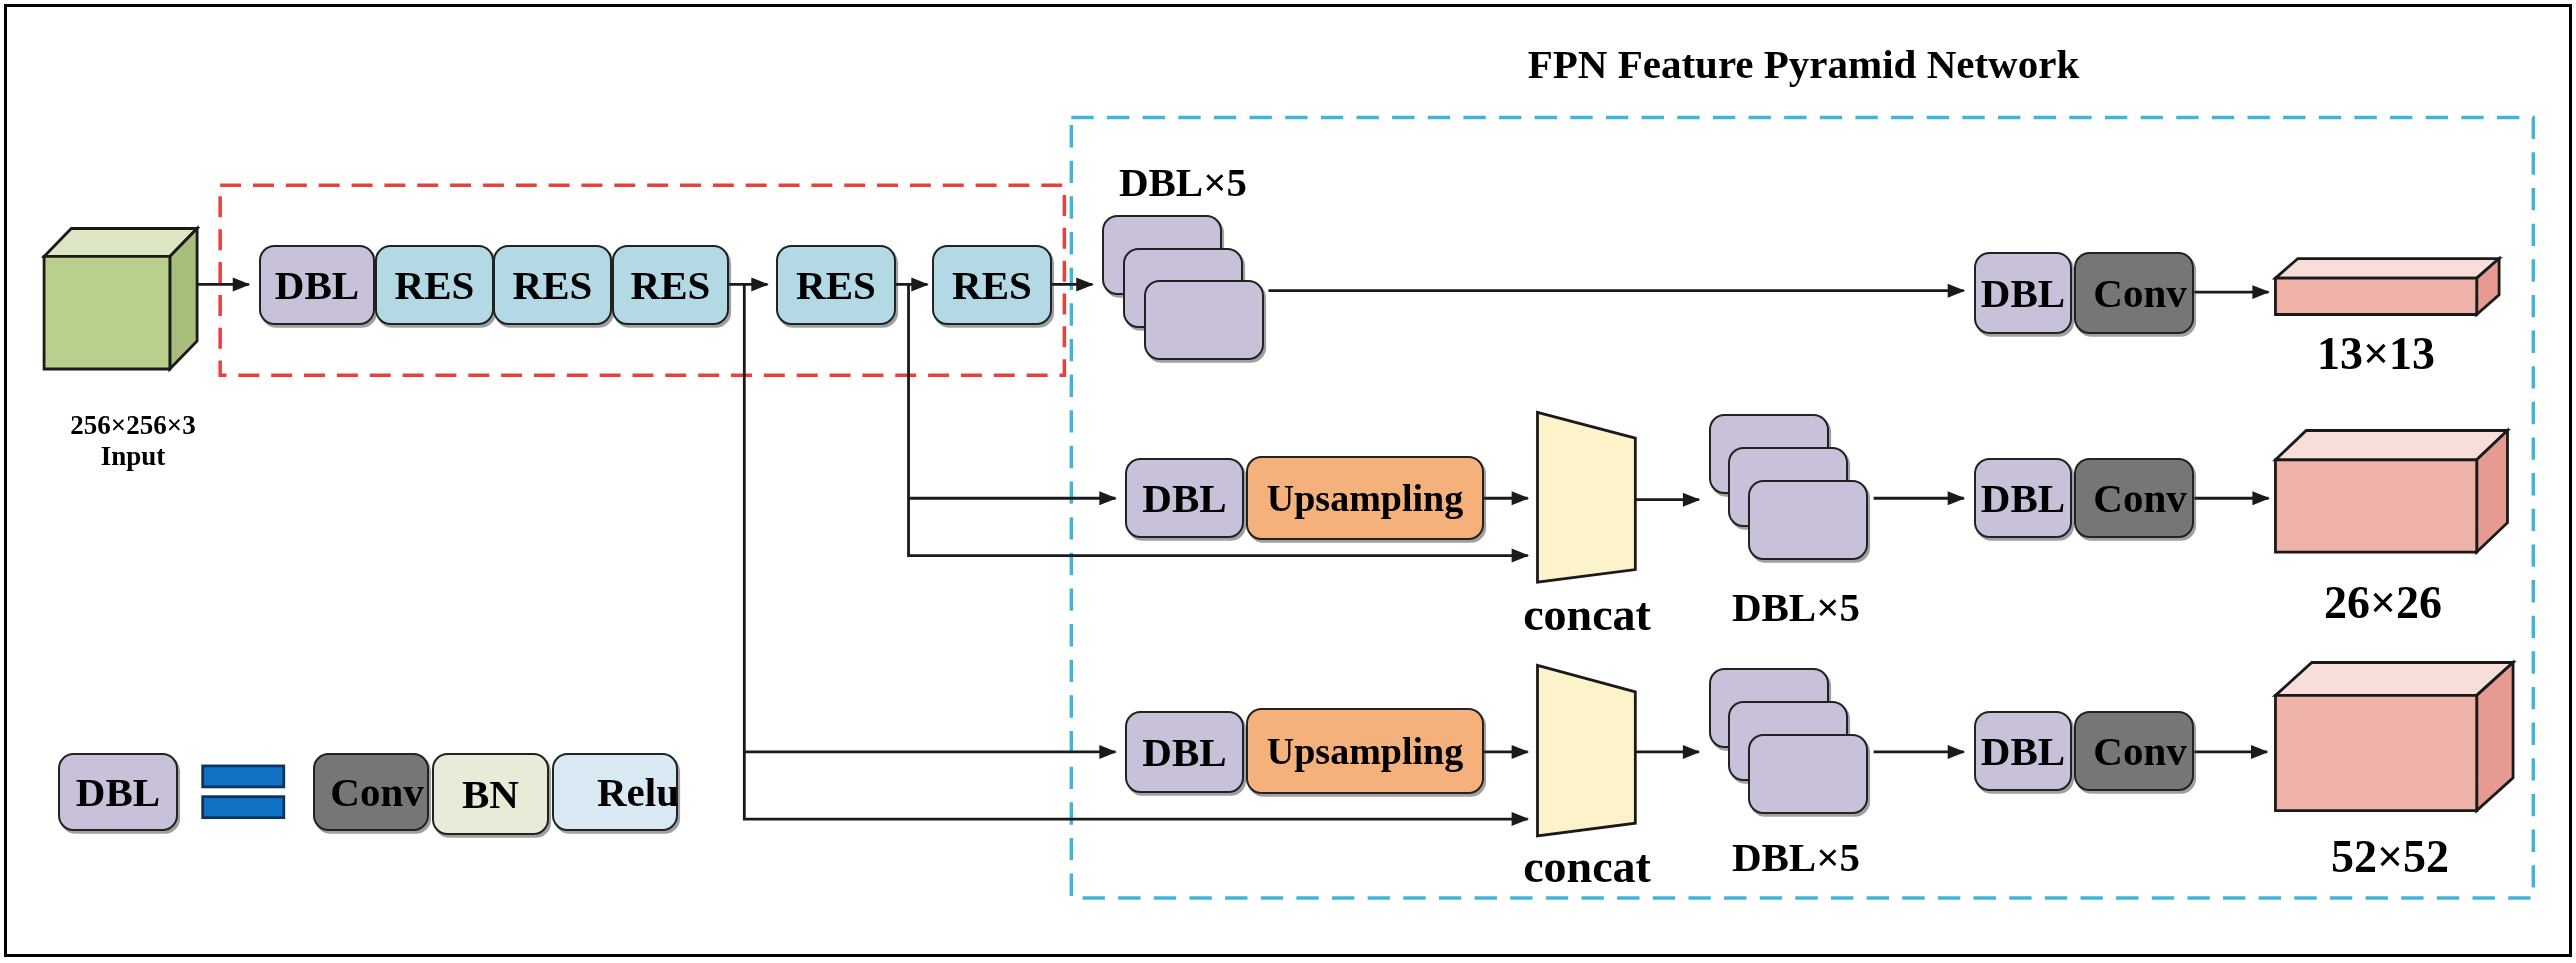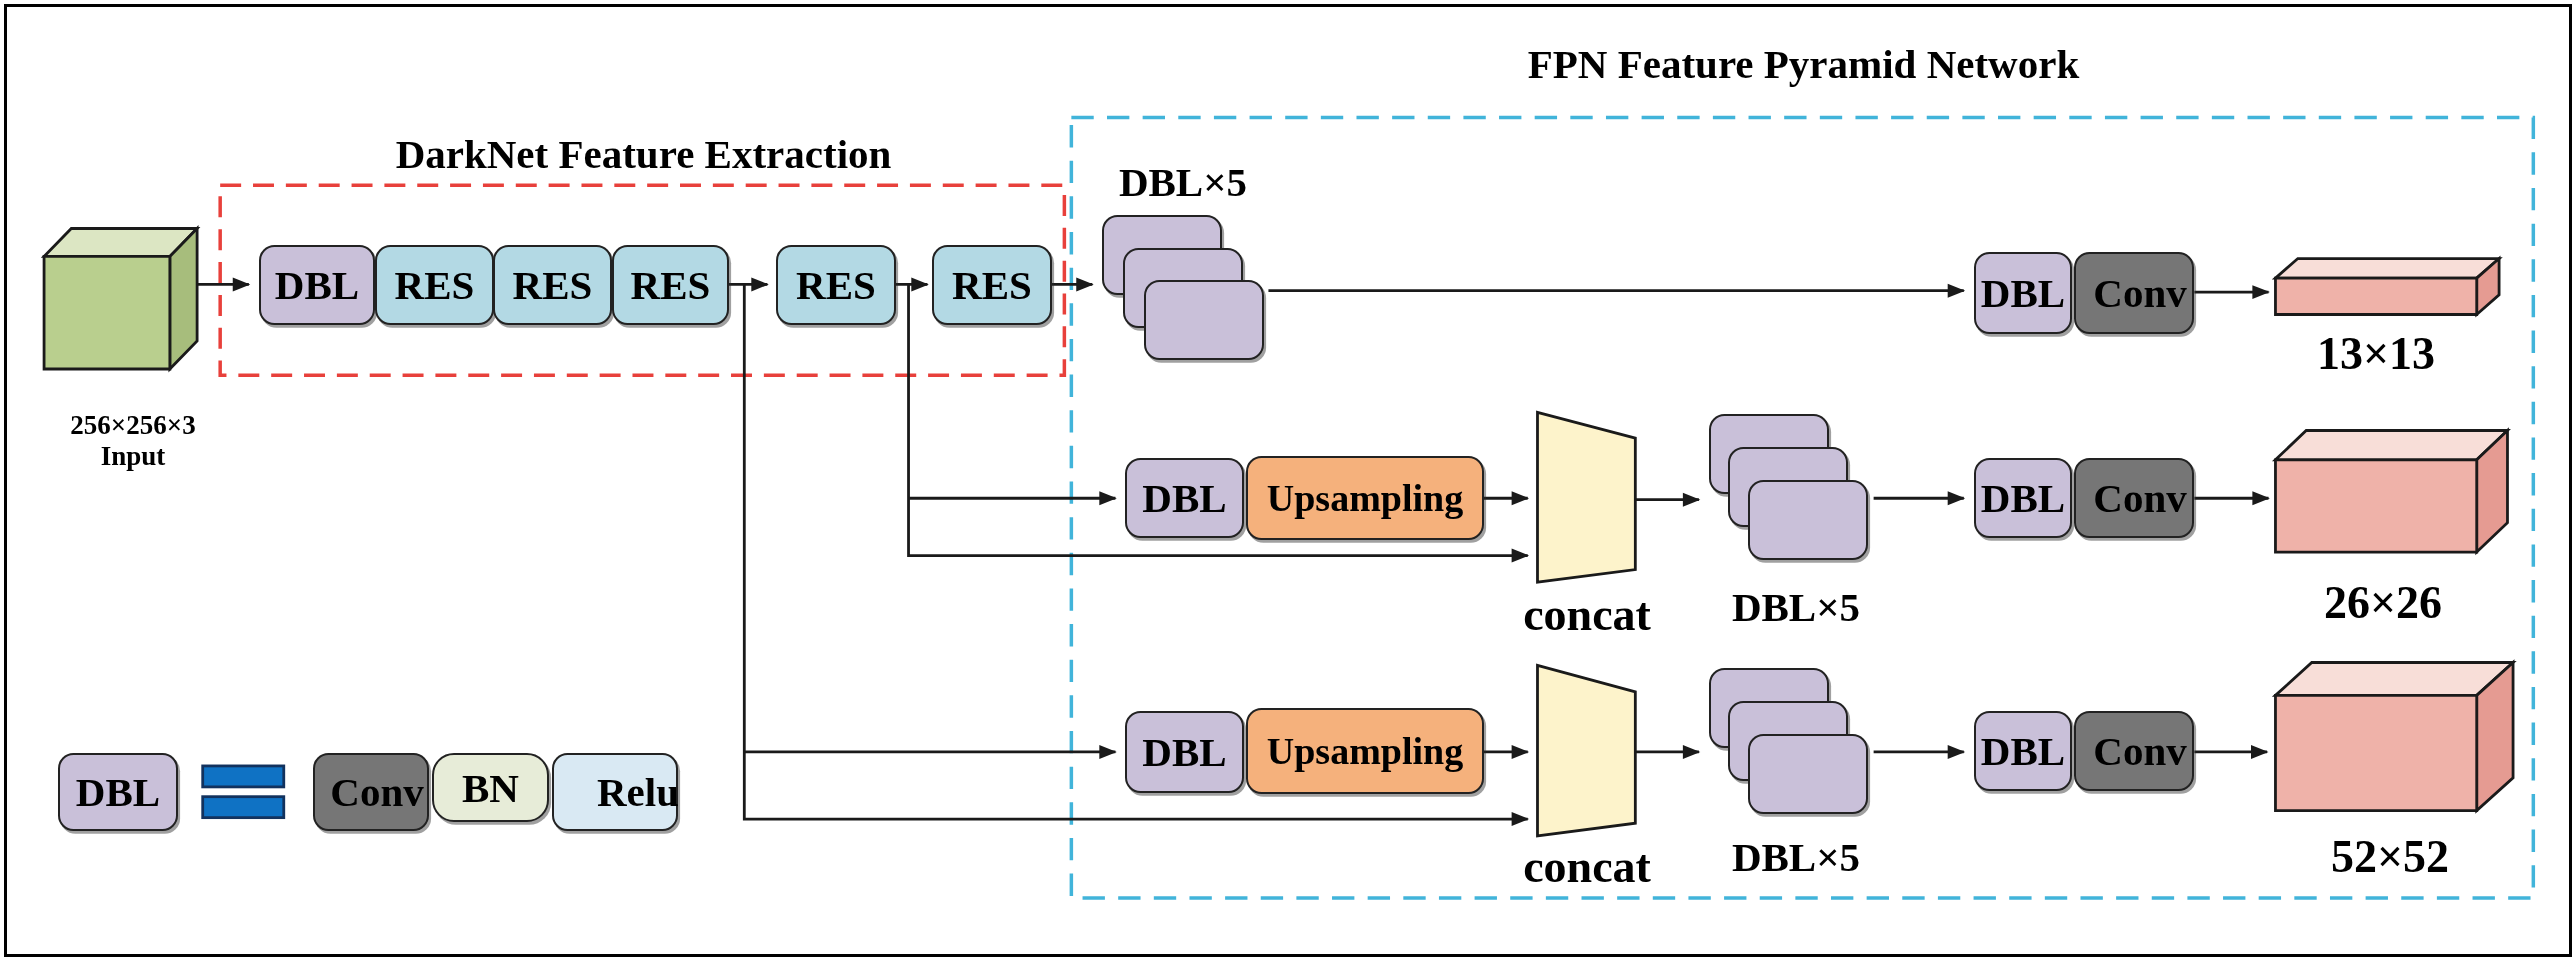--- a/index.html
+++ b/index.html
@@ -106,21 +106,20 @@
       <polygon class="shape" style="fill:var(--output_pink_side)" points="3544,995 3596,948 3596,1113 3544,1160"></polygon>
       <polygon class="shape" style="fill:var(--output_pink)" points="3256,995 3544,995 3544,1160 3256,1160"></polygon>
     </g>
 
     <g>
       <rect class="eq" x="290" y="1096" width="116" height="30"></rect>
       <rect class="eq" x="290" y="1140" width="116" height="30"></rect>
     </g>
   </svg>
 
-  <div class="lbl t58" style="left:294px;top:133px;width:699px;">DarkNet Feature Extraction</div>
   <div class="lbl t58" style="left:1454px;top:43px;width:699px;">FPN Feature Pyramid Network</div>
 
   <div class="lbl" style="left:17.5px;top:411px;width:231px;">256×256×3</div>
   <div class="lbl" style="left:17.5px;top:442px;width:231px;">Input</div>
 
   <div class="box lav" style="left:259px;top:245px;width:116px;height:80px;">
       <span>DBL</span>
     </div>
   <div class="box res" style="left:375px;top:245px;width:119px;height:80px;">
       <span>RES</span>
@@ -187,21 +186,21 @@
       <span>Conv</span>
     </div>
   <div class="lbl t54" style="left:2299px;top:833px;width:182px;">52×52</div>
 
   <div class="box lav" style="left:58px;top:753px;width:120px;height:78px;">
       <span>DBL</span>
     </div>
   <div class="box gray" style="left:313px;top:753px;width:116px;height:78px;">
       <span>Conv</span>
     </div>
-  <div class="box bn" style="left:432px;top:753px;width:117px;height:69px;border-radius:22px;">
+  <div class="box bn" style="left:432px;top:753px;width:117px;height:82px;">
       <span>BN</span>
     </div>
   <div class="box relu" style="left:552px;top:753px;width:126px;height:78px;">
       <span>Relu</span>
     </div>
 
   <div class="outer-frame"></div>
 </div>
 
 

